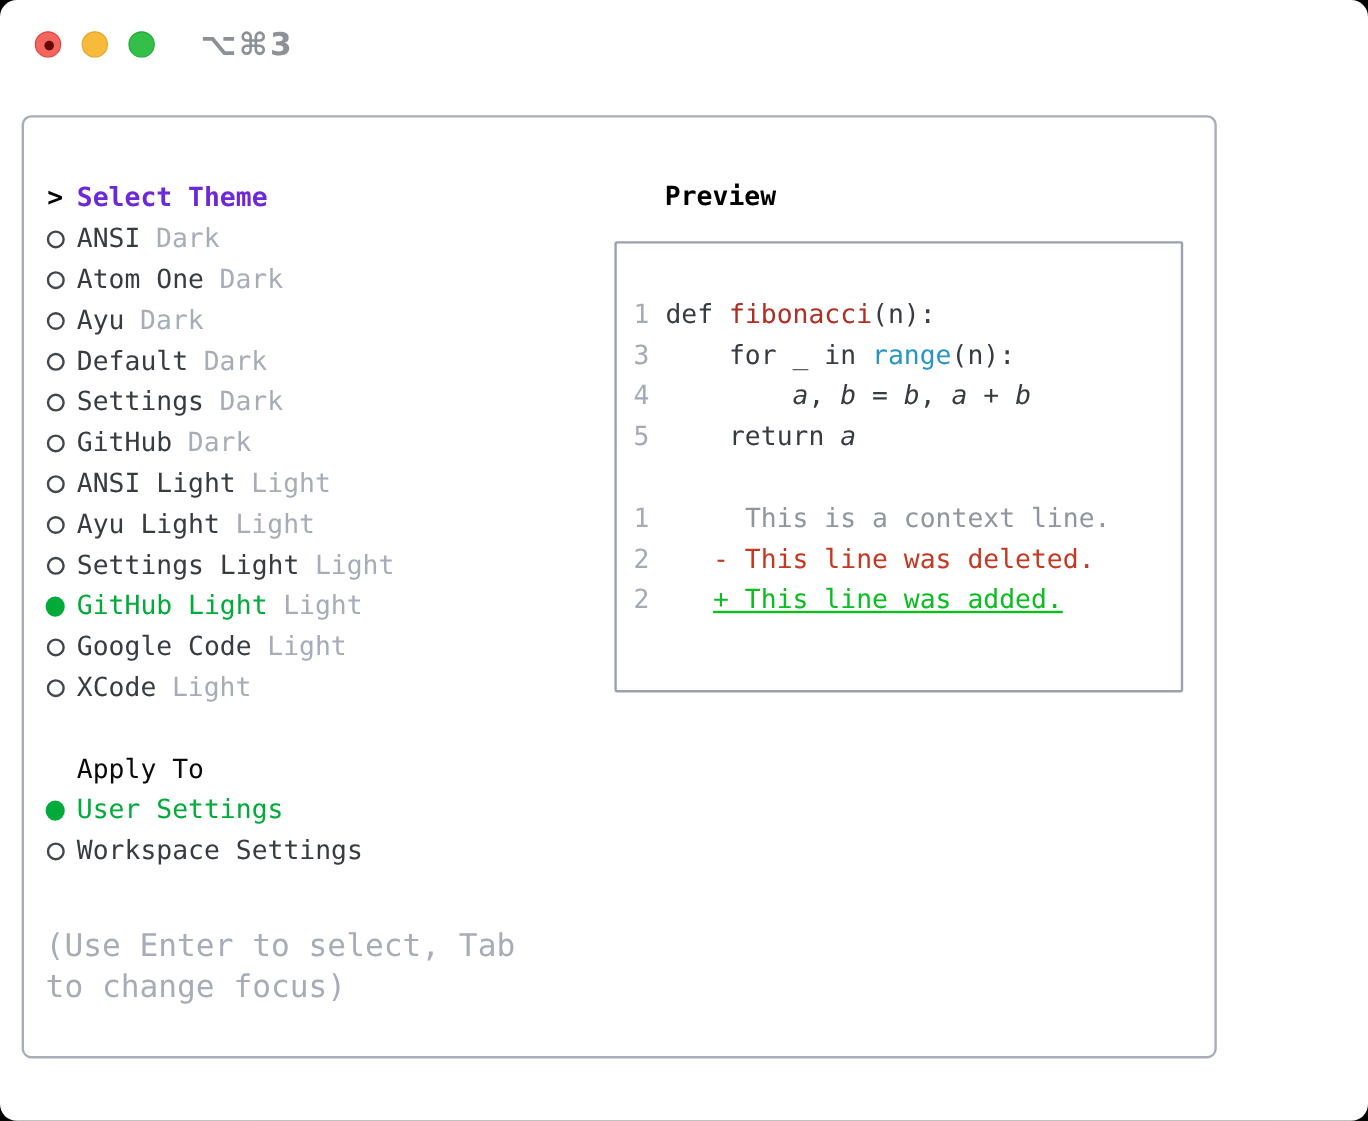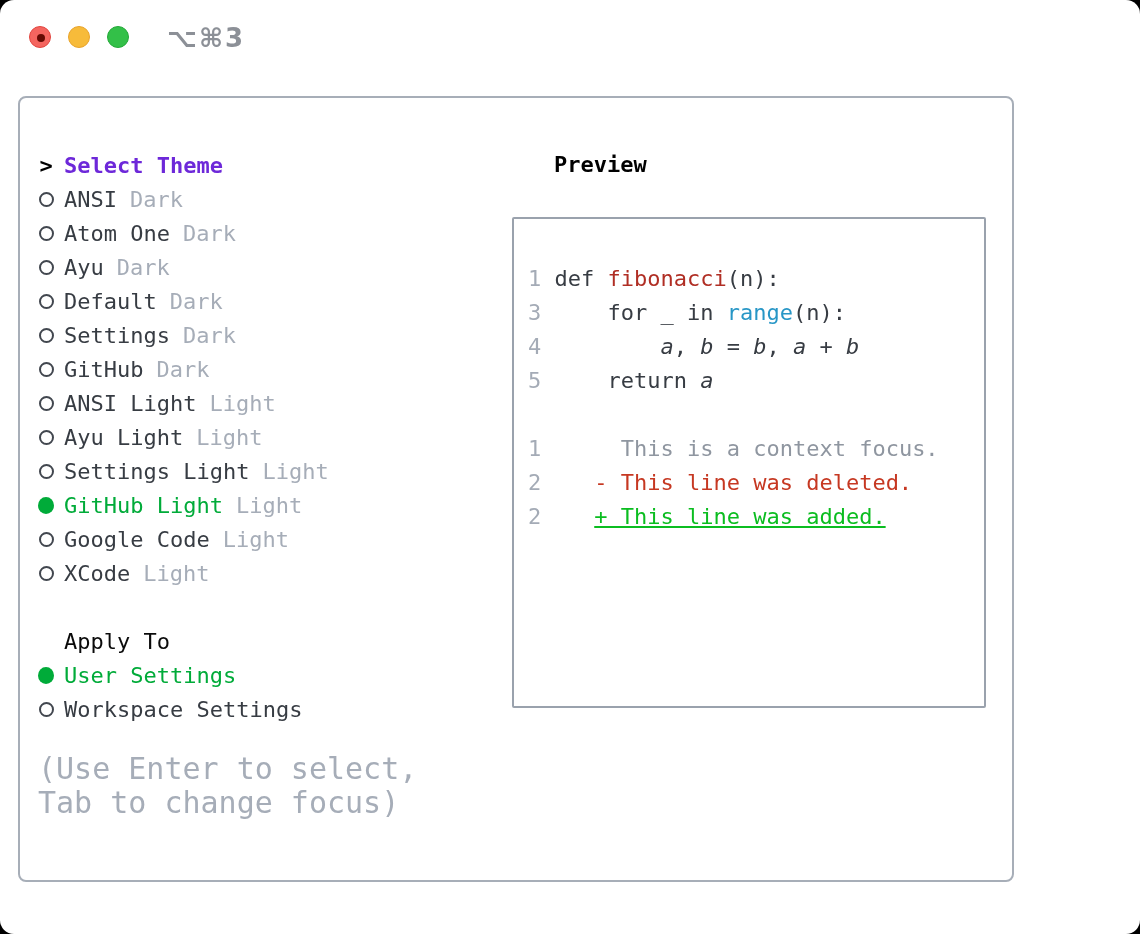--- a/index.html
+++ b/index.html
@@ -31,28 +31,28 @@
   .bullet{width:16px;height:34px;display:flex;align-items:center;justify-content:center;margin-right:10px;flex:none;}
   .caret{color:#000;font-weight:bold;}
   .ring{width:15px;height:15px;box-sizing:border-box;border:2px solid #42474f;border-radius:50%;}
   .dot-sel{width:17px;height:17px;border-radius:50%;background:#00ab39;}
   .label{color:#373c43;white-space:pre;}
   .hdr .label{color:#6d28d9;font-weight:bold;}
   .black-label{color:#0a0a0a;}
   .sel .label{color:#00ab39;}
   .variant{color:#a6adb8;margin-left:13px;white-space:pre;}
   .spacer{height:34px;}
-  .hint{margin-top:26px;width:430px;font-size:30px;line-height:34px;color:#a6adb8;}
+  .hint{margin-top:46px;width:430px;font-size:26px;line-height:34px;color:#a6adb8;}
   
   .preview-title{
     position:absolute;left:487px;top:50px;height:34px;line-height:34px;
     font-size:22px;font-weight:bold;color:#000;margin-left:47px;
   }
   .preview-box{
-    position:absolute;left:492px;top:119px;width:474px;height:491px;
+    position:absolute;left:492px;top:103px;width:474px;height:376px;
     box-sizing:border-box;border:2px solid #9aa2ad;border-radius:2px;
     padding:43px 0 0 14px;overflow:hidden;background:#fff;
   }
   .pline{height:34px;line-height:34px;font-size:22px;white-space:pre;}
   .tok-ln{color:#a4abb6;}
   .tok-plain{color:#373c43;}
   .tok-func{color:#b02e24;}
   .tok-num{color:#0b7d80;}
   .tok-builtin{color:#2796c6;}
   .tok-var{color:#373c43;font-style:italic;}
@@ -193,20 +193,20 @@
     </div>
 
     <div class="preview-title">Preview</div>
     <div class="preview-box">
       <div id="preview-lines">
           <div class="pline"><span class="tok-ln">1</span><span class="tok-plain"> def </span><span class="tok-func">fibonacci</span><span class="tok-plain">(n):</span></div>
           <div class="pline"><span class="tok-ln">3</span><span class="tok-plain">     for _ in </span><span class="tok-builtin">range</span><span class="tok-plain">(n):</span></div>
           <div class="pline"><span class="tok-ln">4</span><span class="tok-plain">         </span><span class="tok-var">a</span><span class="tok-plain">, </span><span class="tok-var">b</span><span class="tok-plain"> = </span><span class="tok-var">b</span><span class="tok-plain">, </span><span class="tok-var">a</span><span class="tok-plain"> + </span><span class="tok-var">b</span></div>
           <div class="pline"><span class="tok-ln">5</span><span class="tok-plain">     return </span><span class="tok-var">a</span></div>
           <div class="pline"></div>
-          <div class="pline"><span class="tok-ln">1</span><span class="tok-plain">      </span><span class="tok-ctx">This is a context focus.</span></div>
+          <div class="pline"><span class="tok-ln">1</span><span class="tok-plain">      </span><span class="tok-ctx">This is a context line.</span></div>
           <div class="pline"><span class="tok-ln">2</span><span class="tok-plain">    </span><span class="tok-del">- This line was deleted.</span></div>
           <div class="pline"><span class="tok-ln">2</span><span class="tok-plain">    </span><span class="tok-add">+ This line was added.</span></div>
         </div>
     </div>
 
   </div>
 </div>
 
 </body></html>

